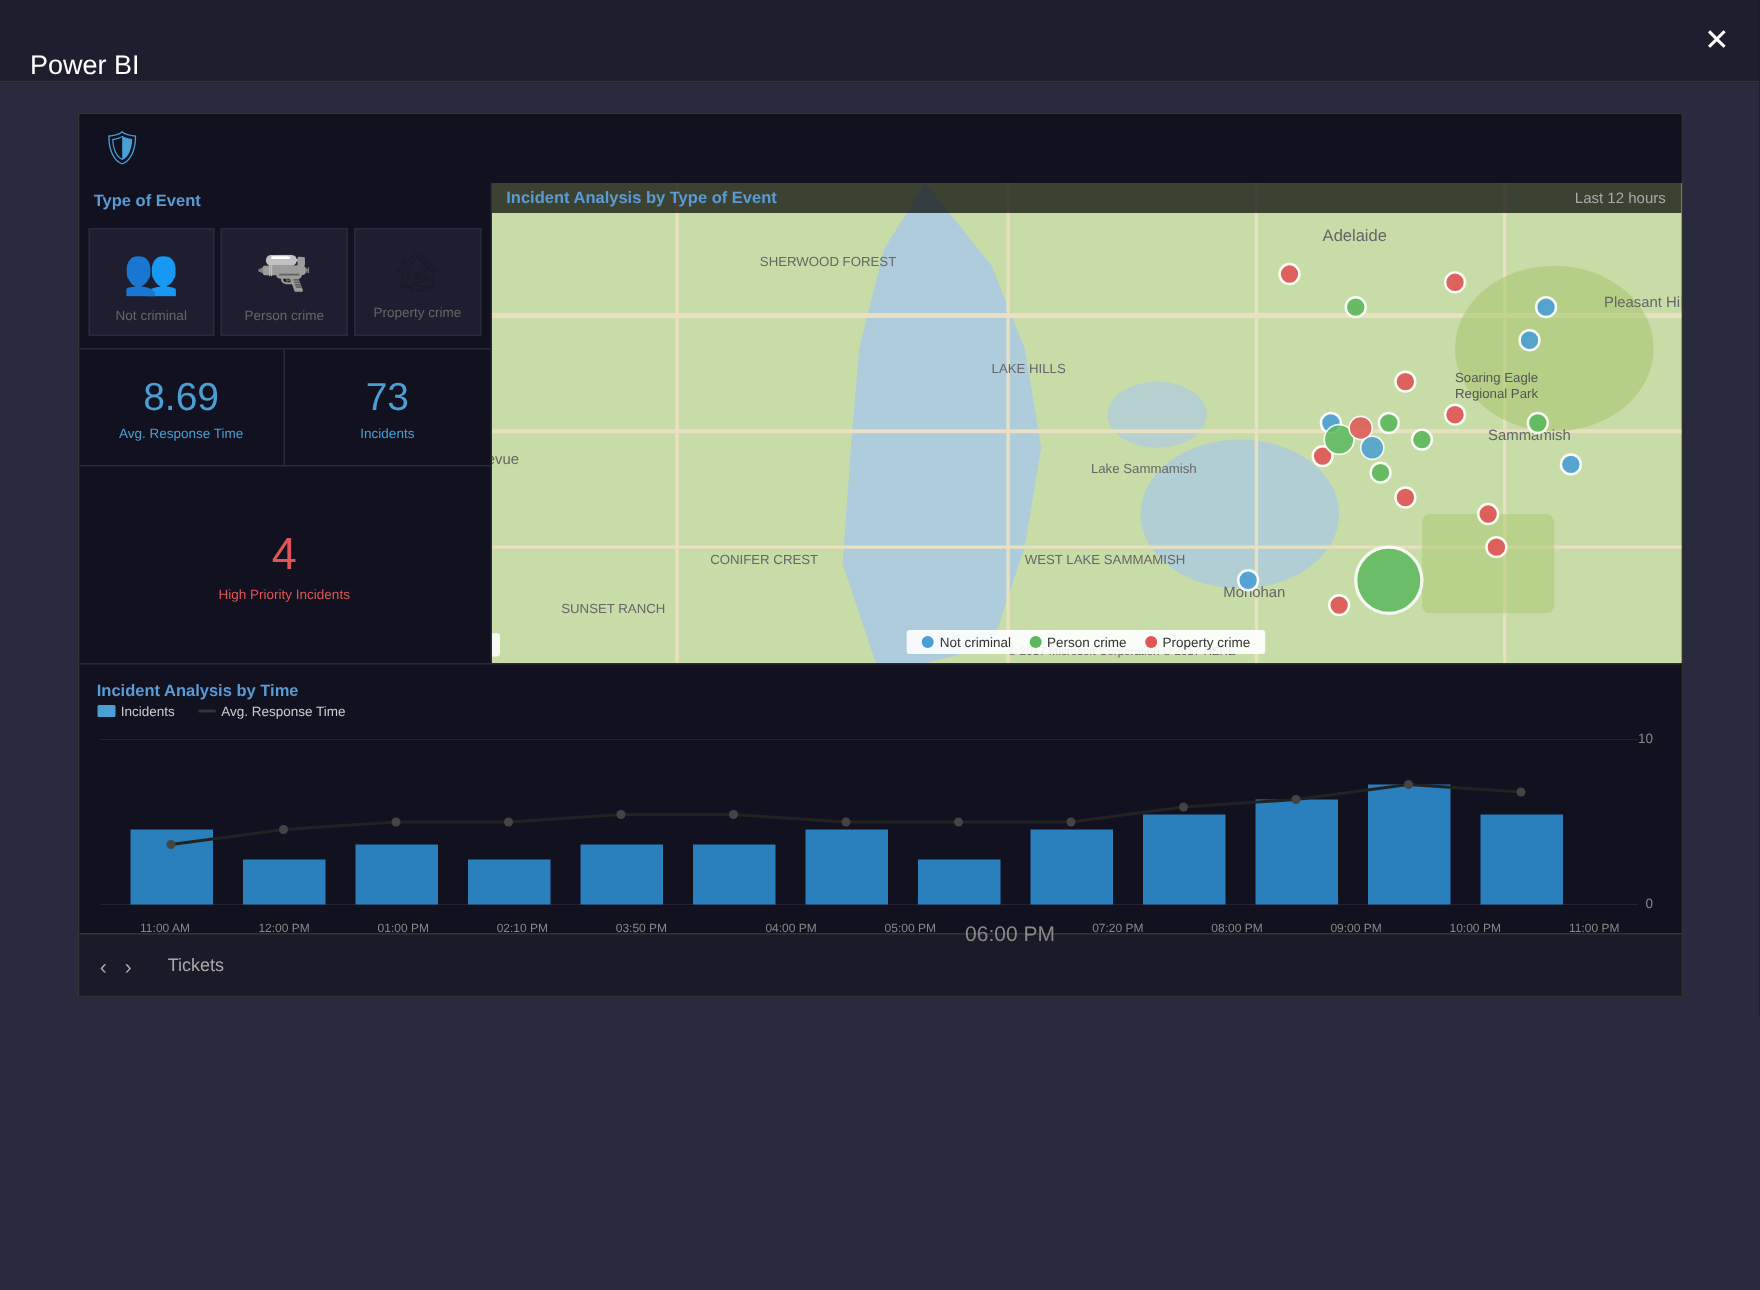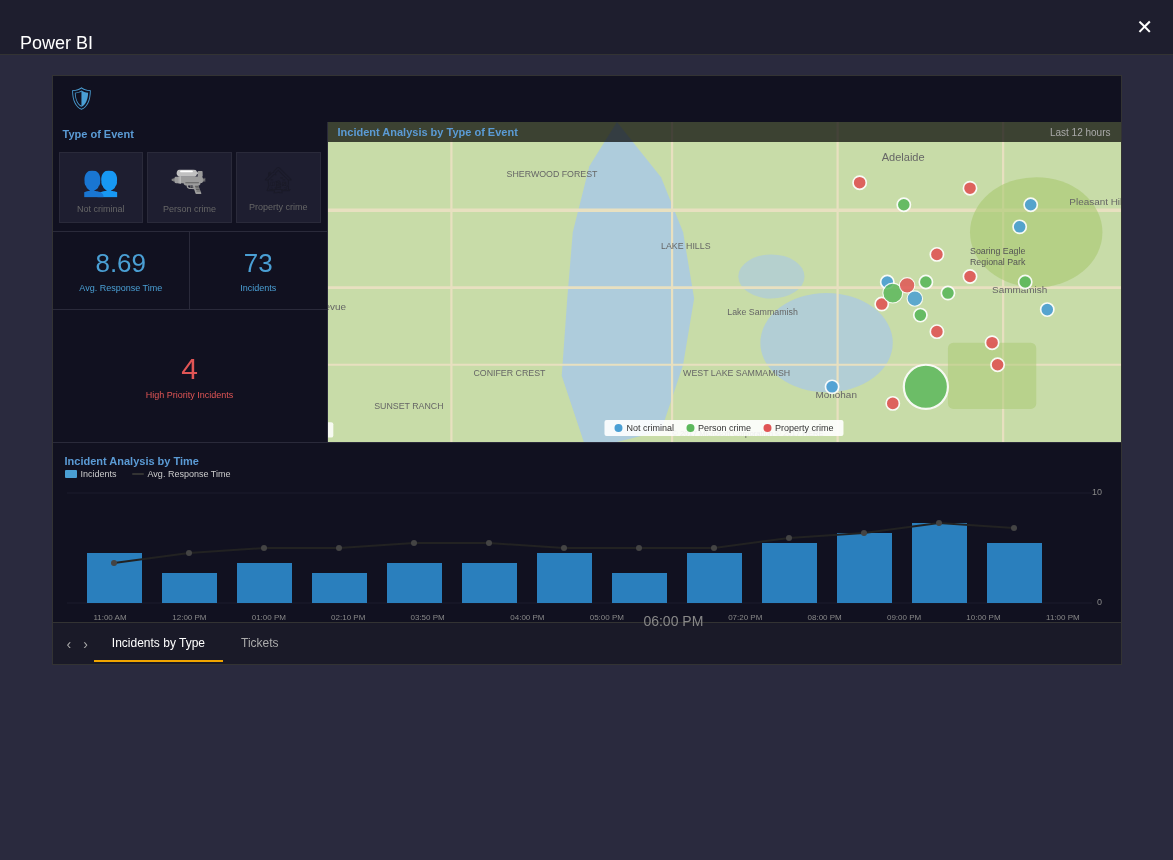--- a/index.html
+++ b/index.html
@@ -532,22 +532,19 @@
           <span style="font-size:8px;color:#888;width:75px;text-align:center;">10:00 PM</span>
           <span style="font-size:8px;color:#888;width:75px;text-align:center;">11:00 PM</span>
         </div>
       </div>
     </div>
 
     <div class="tabs-bar">
       <button class="tab-nav-btn">‹</button>
       <button class="tab-nav-btn">›</button>
 
-      <div class="tab-item active">
-        <span>Incidents by Type</span>
-      </div>
       <div class="tab-item">
         <span>Tickets</span>
       </div>
     </div>
 
   </div>
 </div>
 
 </body></html>

